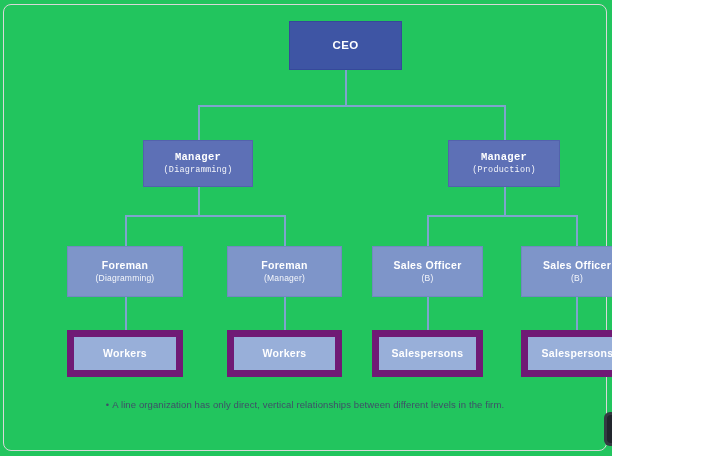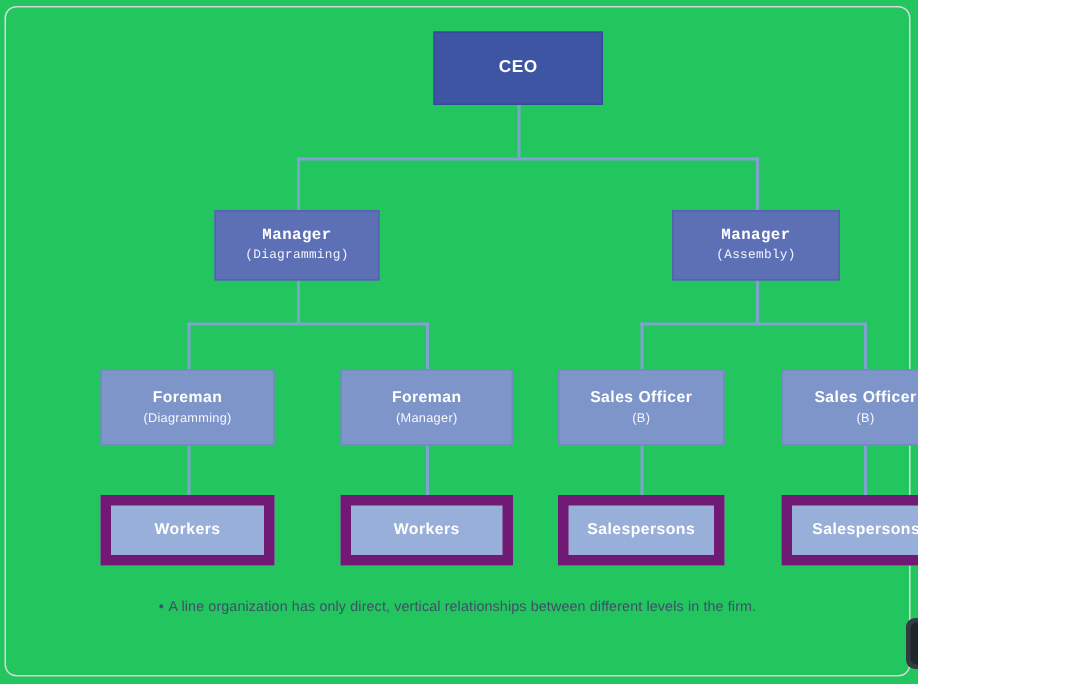--- a/index.html
+++ b/index.html
@@ -63,21 +63,21 @@
   <div class="node lvl1" style="left:289px;top:21px;width:113px;height:49px;">
     <span class="label">CEO</span>
   </div>
 
   <div class="node lvl2" style="left:143px;top:140px;width:110px;height:47px;">
     <span class="label">Manager</span>
     <span class="sublabel">(Diagramming)</span>
   </div>
   <div class="node lvl2" style="left:448px;top:140px;width:112px;height:47px;">
     <span class="label">Manager</span>
-    <span class="sublabel">(Assembly)</span>
+    <span class="sublabel">(Production)</span>
   </div>
 
   <div class="node lvl3" style="left:67px;top:246px;width:116px;height:51px;">
     <span class="label">Foreman</span>
     <span class="sublabel">(Diagramming)</span>
   </div>
   <div class="node lvl3" style="left:227px;top:246px;width:115px;height:51px;">
     <span class="label">Foreman</span>
     <span class="sublabel">(Manager)</span>
   </div>

